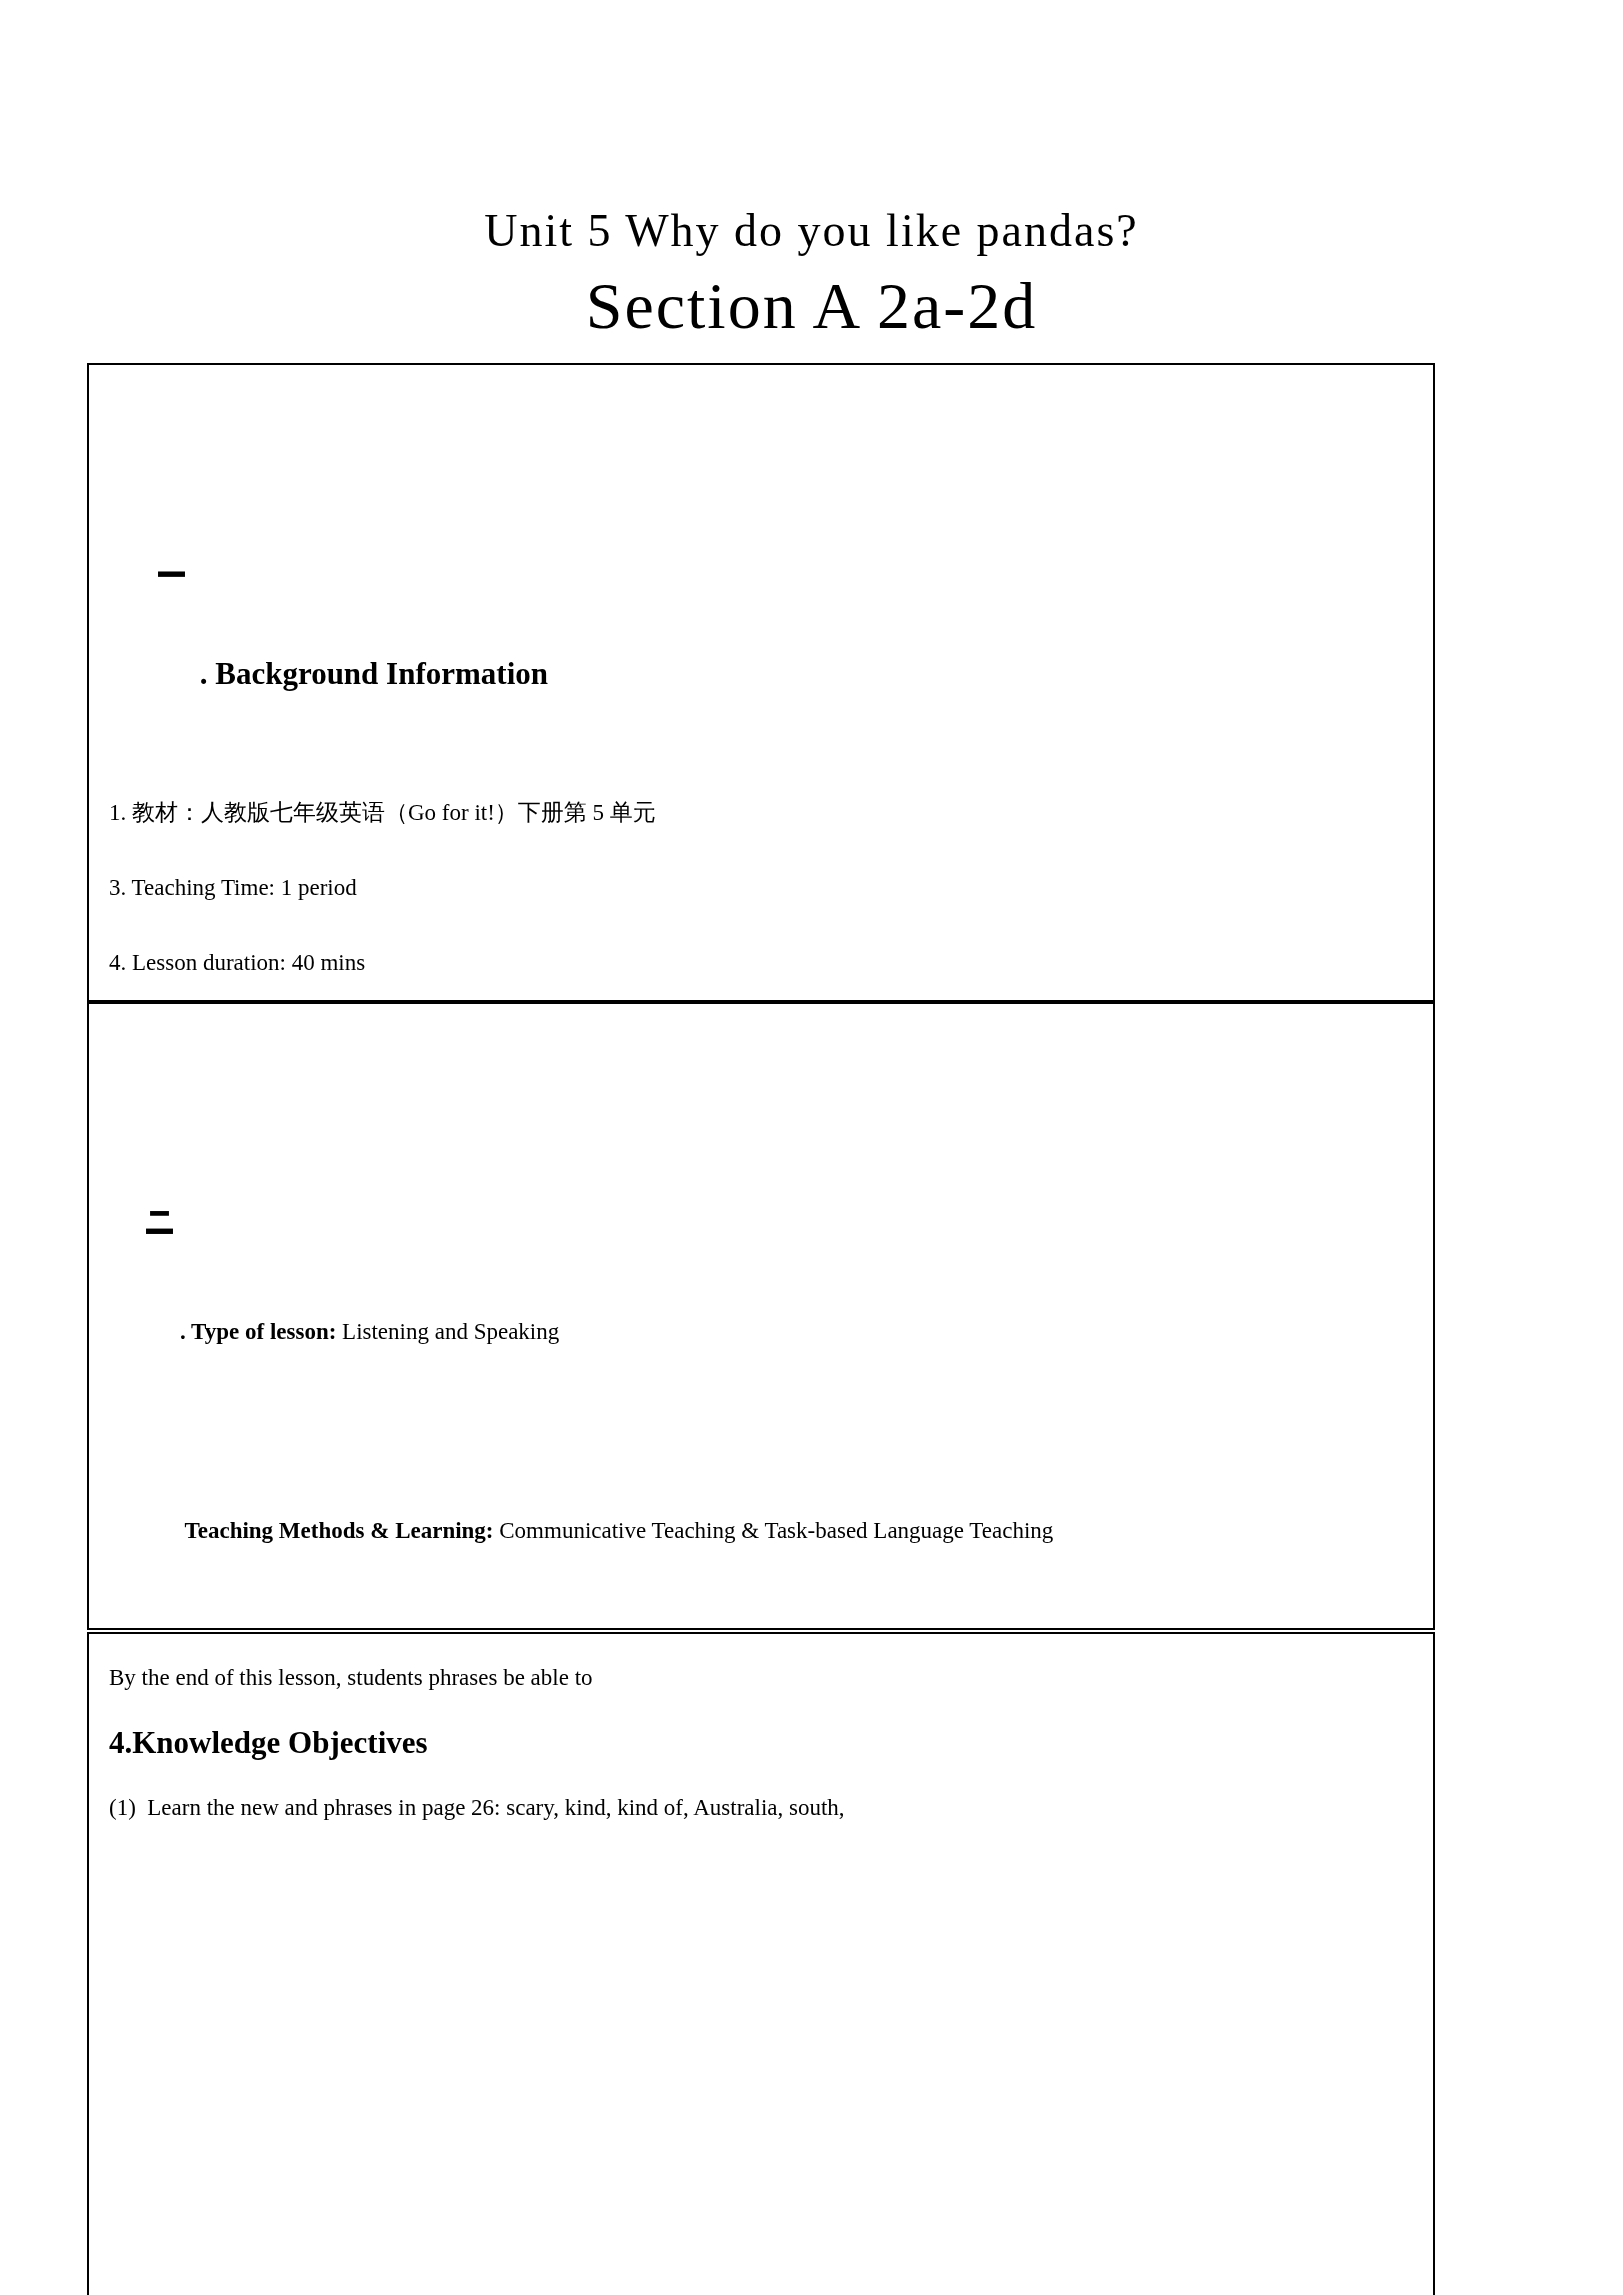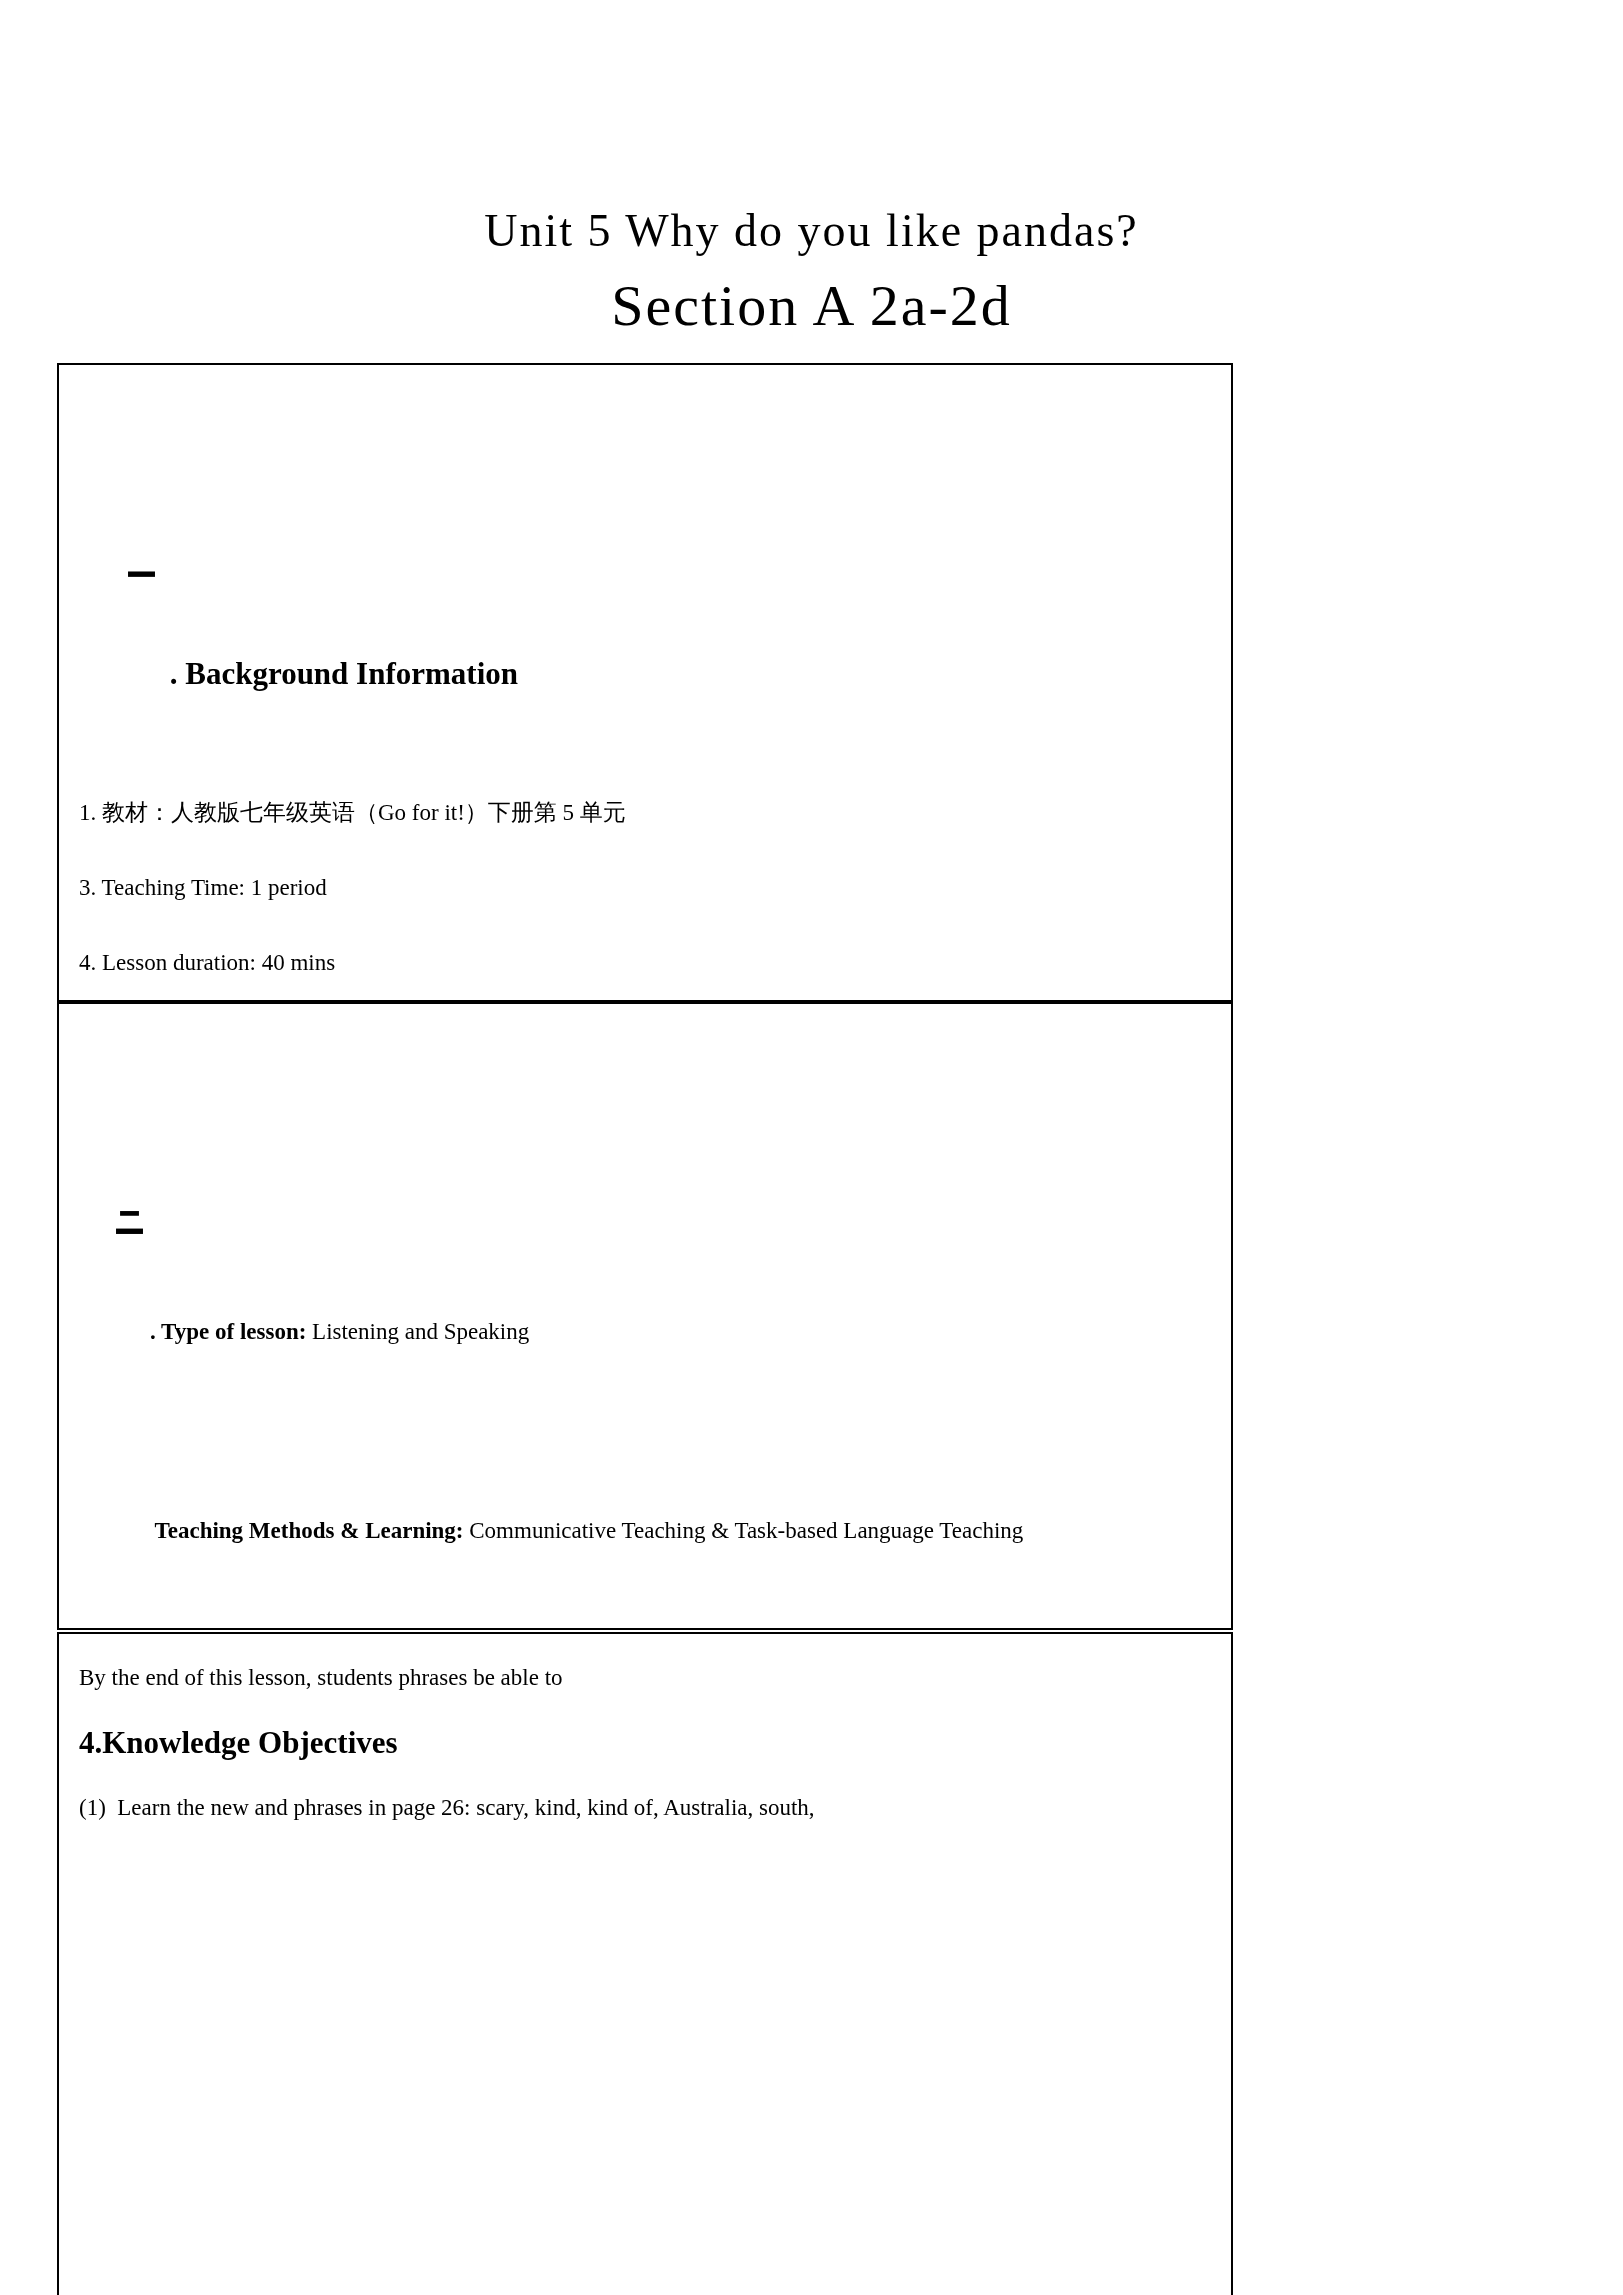--- a/index.html
+++ b/index.html
@@ -8,24 +8,24 @@
     font-family:"Liberation Serif","DejaVu Serif",serif;
     overflow:hidden;
   }
   .page{position:relative;width:1623px;height:2295px;}
   .title{
     margin:0;padding-top:203px;text-align:center;
     font-size:46px;font-weight:400;letter-spacing:2px;line-height:56px;
   }
   .subtitle{
     margin:19px 0 0 0;text-align:center;
-    font-size:58px;font-weight:400;letter-spacing:2px;line-height:56px;
+    font-size:66px;font-weight:400;letter-spacing:2px;line-height:56px;
   }
   .box{
-    box-sizing:border-box;width:1176px;margin-left:57px;
+    box-sizing:border-box;width:1348px;margin-left:87px;
     border:2px solid #000;padding:0 19px 0 20px;background:#fff;
   }
   .b1{margin-top:29px;min-height:389px;padding-top:16.4px;}
   .b2{min-height:151px;padding-top:8.2px;}
   .b3{margin-top:2.7px;min-height:933px;padding-top:11px;}
   .line{margin:0;font-size:23px;font-weight:400;line-height:65px;white-space:pre-wrap;}
   .hline{margin:0;font-size:31px;font-weight:700;line-height:65px;white-space:pre-wrap;}
   .b1 .line{line-height:75px;}
   .b1 .hline{line-height:59px;}
   .mt18{margin-top:12.3px;}

